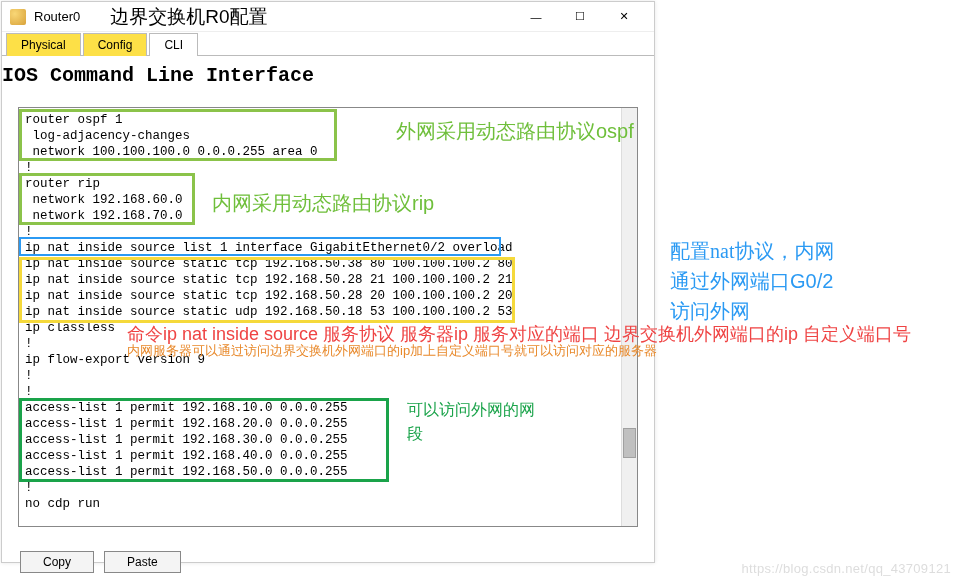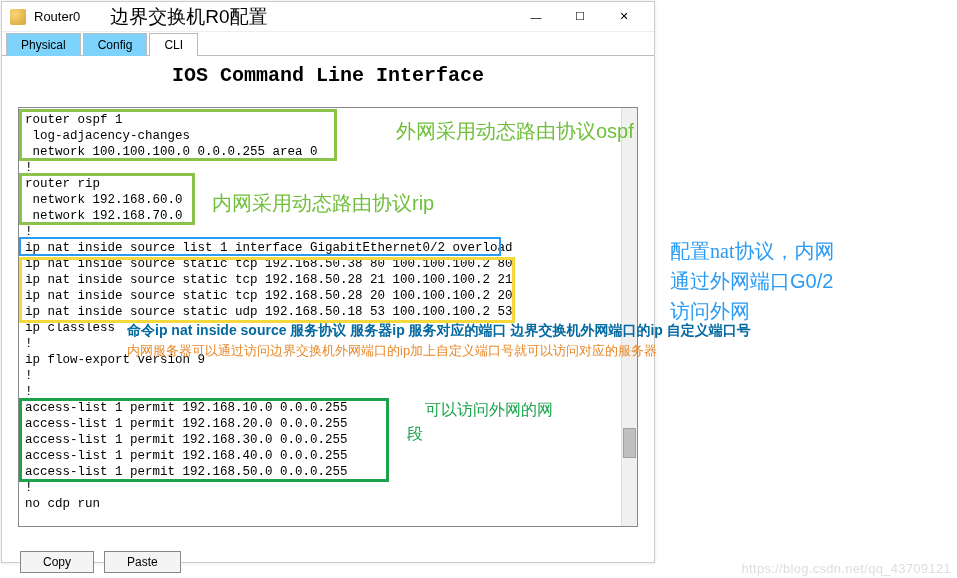--- a/index.html
+++ b/index.html
@@ -54,28 +54,28 @@
   .tabs {
     display: flex;
     border-bottom: 1px solid #bbb;
     padding: 0 4px;
   }
   .tab {
     padding: 4px 14px;
     border: 1px solid #bbb;
     border-bottom: none;
     margin-right: 2px;
-    background: #7dd3fc;
+    background: #fde047;
     font-size: 12px;
     position: relative;
     top: 1px;
   }
   .tab.active { background: #fff; }
   .cli-title {
-    text-align: center;
+    text-align: left;
     font-family: "Courier New", monospace;
     font-size: 20px;
     padding: 8px 0 4px 0;
     font-weight: bold;
   }
   .cli-wrap {
     margin: 16px 16px;
     border: 1px solid #888;
     height: 420px;
     overflow: hidden;
@@ -208,20 +208,20 @@
 <span class="anno-text" style="left:212px; top:190px; color:#6fbf3b; font-size:20px;">内网采用动态路由协议rip</span>
 
 <div class="anno-box" style="left:19px; top:237px; width:482px; height:19px; border-color:#2b9af3; border-width:2px;"></div>
 
 <div class="anno-box" style="left:19px; top:257px; width:496px; height:66px; border-color:#f5d93b;"></div>
 
 <span class="anno-text" style="left:670px; top:238px; color:#2b9af3; font-size:20px;font-family:Liberation Serif, serif;">配置nat协议，内网</span>
 <span class="anno-text" style="left:670px; top:268px; color:#2b9af3; font-size:20px;">通过外网端口G0/2</span>
 <span class="anno-text" style="left:670px; top:298px; color:#2b9af3; font-size:20px;">访问外网</span>
 
-<span class="anno-text" style="left:127px; top:322px; color:#0369a1; font-size:14px;font-weight:bold;">命令ip nat inside source 服务协议 服务器ip 服务对应的端口 边界交换机外网端口的ip 自定义端口号</span>
+<span class="anno-text" style="left:127px; top:322px; color:#ef4444; font-size:18px;">命令ip nat inside source 服务协议 服务器ip 服务对应的端口 边界交换机外网端口的ip 自定义端口号</span>
 <span class="anno-text" style="left:127px; top:342px; color:#e8892b; font-size:13px;">内网服务器可以通过访问边界交换机外网端口的ip加上自定义端口号就可以访问对应的服务器</span>
 
 <div class="anno-box" style="left:19px; top:398px; width:370px; height:84px; border-color:#1aa34a;"></div>
-<span class="anno-text" style="left:425px; top:400px; color:#1aa34a; font-size:16px;">可以访问外网的网</span>
+<span class="anno-text" style="left:407px; top:400px; color:#1aa34a; font-size:16px;">可以访问外网的网</span>
 <span class="anno-text" style="left:407px; top:424px; color:#1aa34a; font-size:16px;">段</span>
 
 <span class="watermark">https://blog.csdn.net/qq_43709121</span>
 
 </body></html>

